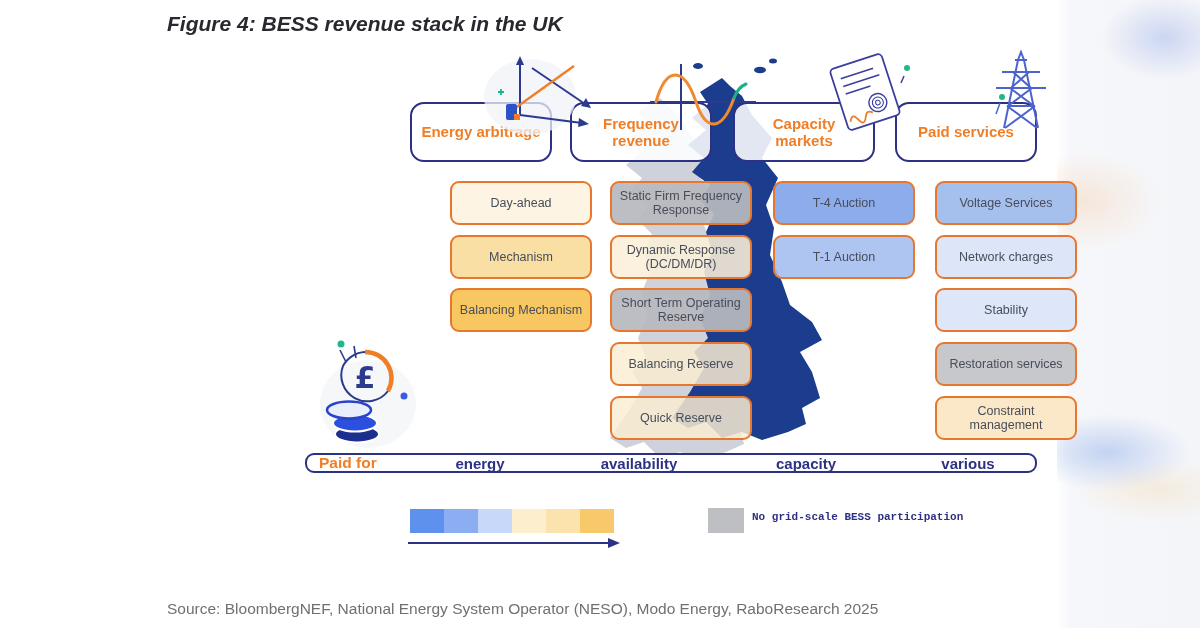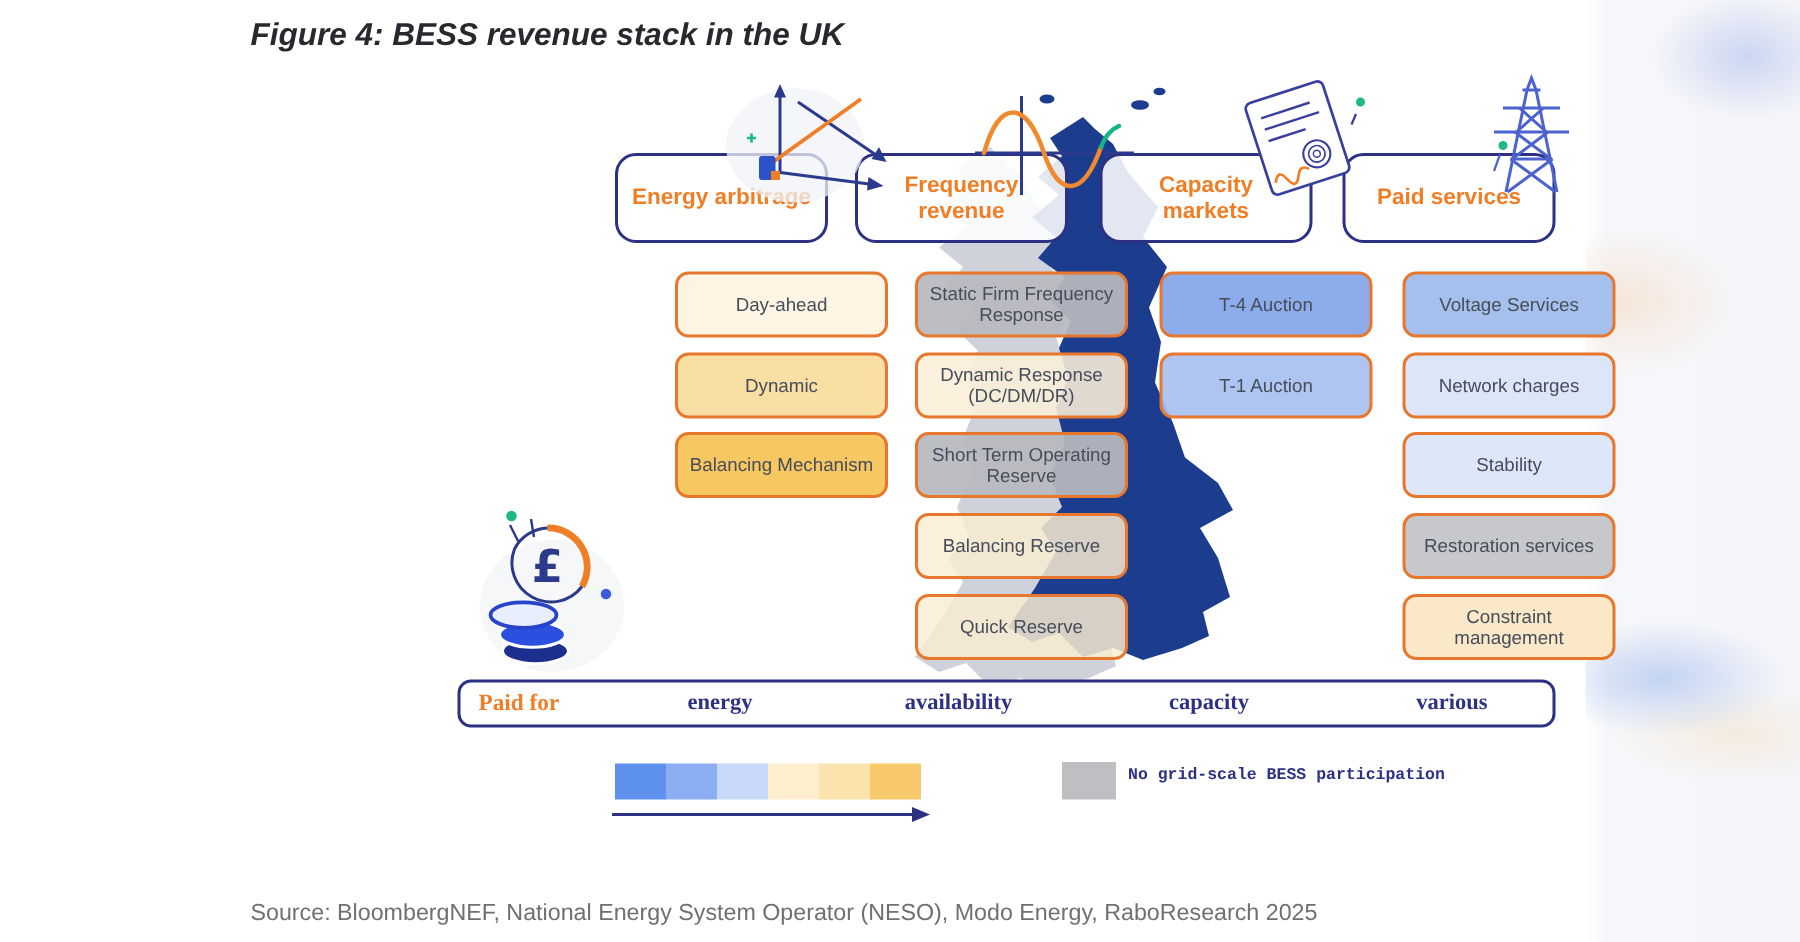--- a/index.html
+++ b/index.html
@@ -16,22 +16,22 @@
          font-style:italic;color:#27292e;z-index:4;}
   .map{position:absolute;left:560px;top:40px;z-index:2;}
   .hdr{position:absolute;top:102px;width:142px;height:60px;box-sizing:border-box;
        background:rgba(255,255,255,.88);border:2.5px solid #2d3184;border-radius:14px;
        display:flex;align-items:center;justify-content:center;text-align:center;
        color:#F07E26;font-weight:bold;font-size:15px;line-height:1.15;z-index:3;padding:2px 8px;}
   .box{position:absolute;width:142px;height:44px;box-sizing:border-box;
        border:2px solid #E8772E;border-radius:9px;display:flex;align-items:center;justify-content:center;
        text-align:center;font-size:12.5px;color:#474d59;line-height:1.12;z-index:3;padding:2px 7px;margin-left:40px;}
   .icon{position:absolute;z-index:4;}
-  .paidbar{position:absolute;left:305px;top:453px;width:732px;height:32px;box-sizing:border-box;
-       background:#fff;border:2.5px solid #2d3184;border-radius:9px;z-index:4;font-family:Liberation Serif, serif;}
+  .paidbar{position:absolute;left:305px;top:453px;width:732px;height:20px;box-sizing:border-box;
+       background:#fff;border:2.5px solid #2d3184;border-radius:9px;z-index:4;}
   .paidbar .lbl{position:absolute;top:50%;transform:translate(-50%,-50%);font-weight:bold;
        font-size:15px;color:#2d3184;white-space:nowrap;}
   .paidfor{position:absolute;left:12px;top:50%;transform:translateY(-50%);color:#F07E26;
        font-weight:bold;font-size:15.5px;white-space:nowrap;}
   .sw{position:absolute;top:509px;width:34px;height:24px;z-index:4;}
   .mrisk-arrow{position:absolute;left:408px;top:536px;z-index:4;}
   .mrisk-label{position:absolute;left:410px;top:545px;width:206px;text-align:center;
        font-weight:bold;font-size:14.5px;color:#2d3184;z-index:4;}
   .gray-sw{position:absolute;left:708px;top:508px;width:36px;height:25px;background:#BDBFC3;z-index:4;}
   .gray-label{position:absolute;left:752px;top:511px;font-weight:bold;font-size:11px;color:#2d3184;z-index:4;font-family:Liberation Mono, monospace;}
@@ -78,21 +78,21 @@
     <span>Capacity markets</span>
   </div>
   <div class="hdr" style="left:895px">
     <span>Paid services</span>
   </div>
 
   <div class="box" style="left:410px;top:181px;background:#FDF4E3">
     <span>Day-ahead</span>
     </div>
   <div class="box" style="left:410px;top:235px;background:#F9DFA4">
-    <span>Dynamic</span>
+    <span>Mechanism</span>
     </div>
   <div class="box" style="left:410px;top:288px;background:#F7C761">
     <span>Balancing Mechanism</span>
     </div>
 
   <div class="box" style="left:570px;top:181px;background:rgba(183,185,190,.93)">
     <span>Static Firm Frequency Response</span>
     </div>
   <div class="box" style="left:570px;top:235px;background:rgba(250,239,216,.88)">
     <span>Dynamic Response (DC/DM/DR)</span>

